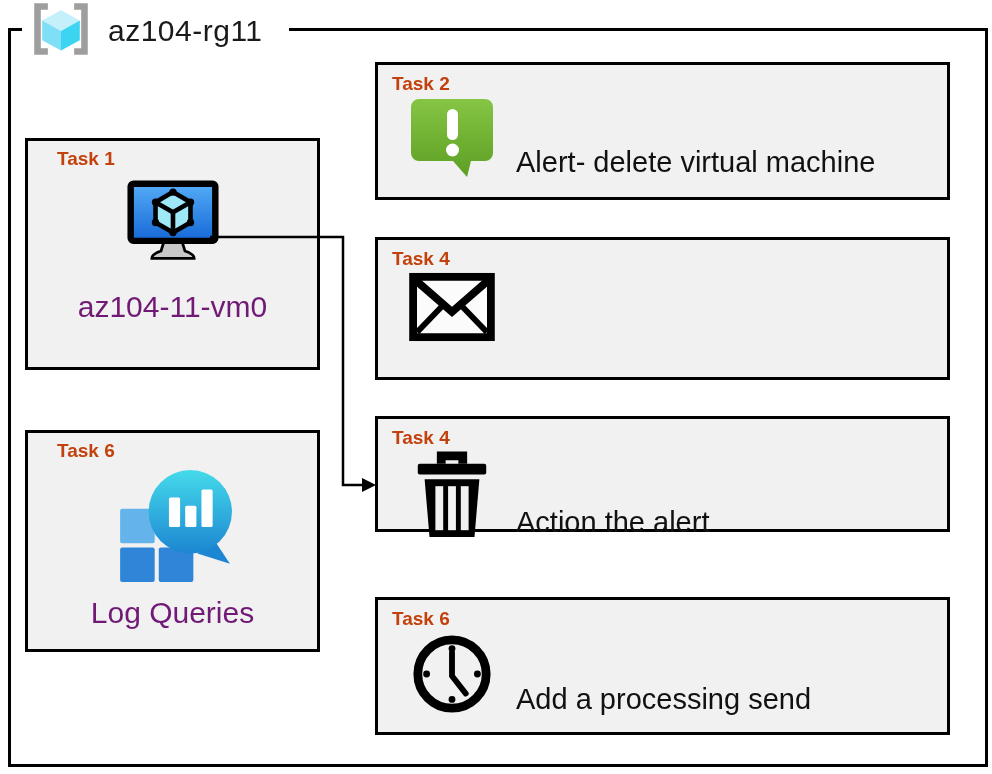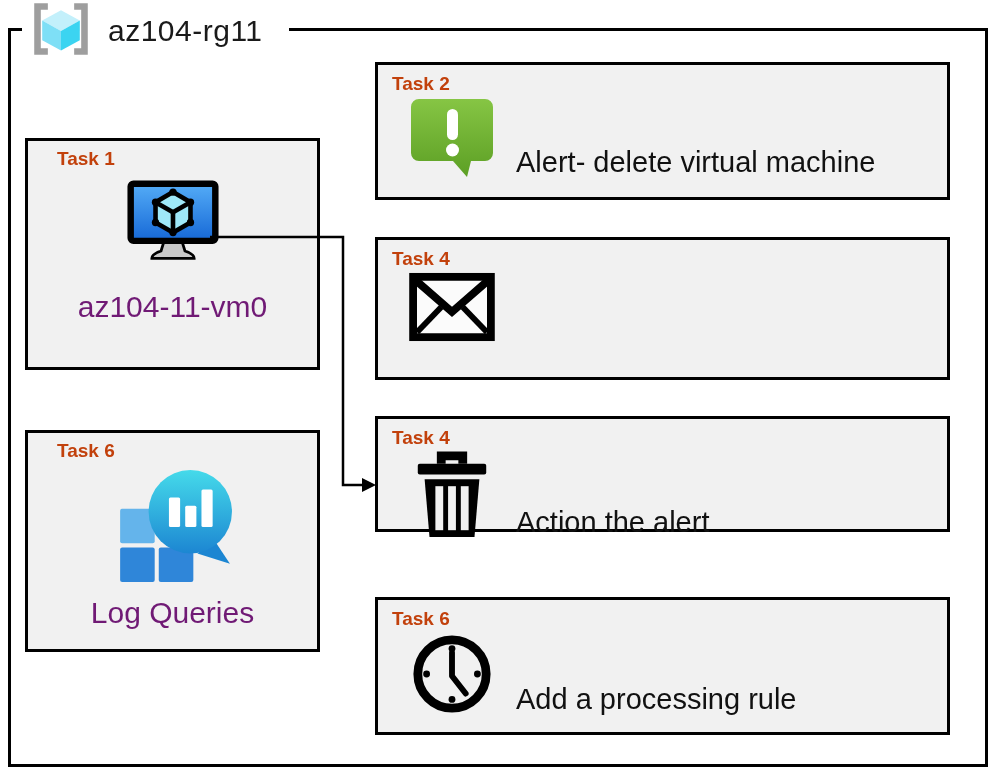--- a/index.html
+++ b/index.html
@@ -180,21 +180,21 @@
           <circle cx="43" cy="43" r="35" fill="none" stroke="#000" stroke-width="9"></circle>
           <g fill="#000">
             <circle cx="43" cy="17" r="3.5"></circle>
               <circle cx="69" cy="43" r="3.5"></circle>
             <circle cx="43" cy="69" r="3.5"></circle>
               <circle cx="17" cy="43" r="3.5"></circle>
           </g>
           <path d="M43,21 L43,45 L57,63" fill="none" stroke="#000" stroke-width="6" stroke-linecap="round" stroke-linejoin="round"></path>
         </svg>
       </span>
-      <span class="task-label">Add a processing rule</span>
+      <span class="task-label">Add a processing send</span>
     </div>
   </div>
 
   <svg class="arrow-layer">
     <polyline points="210,237 343,237 343,485 362,485" fill="none" stroke="#000" stroke-width="2.5"></polyline>
     <polygon points="362,478 376,485 362,492" fill="#000"></polygon>
   </svg>
 
 </div>
 

